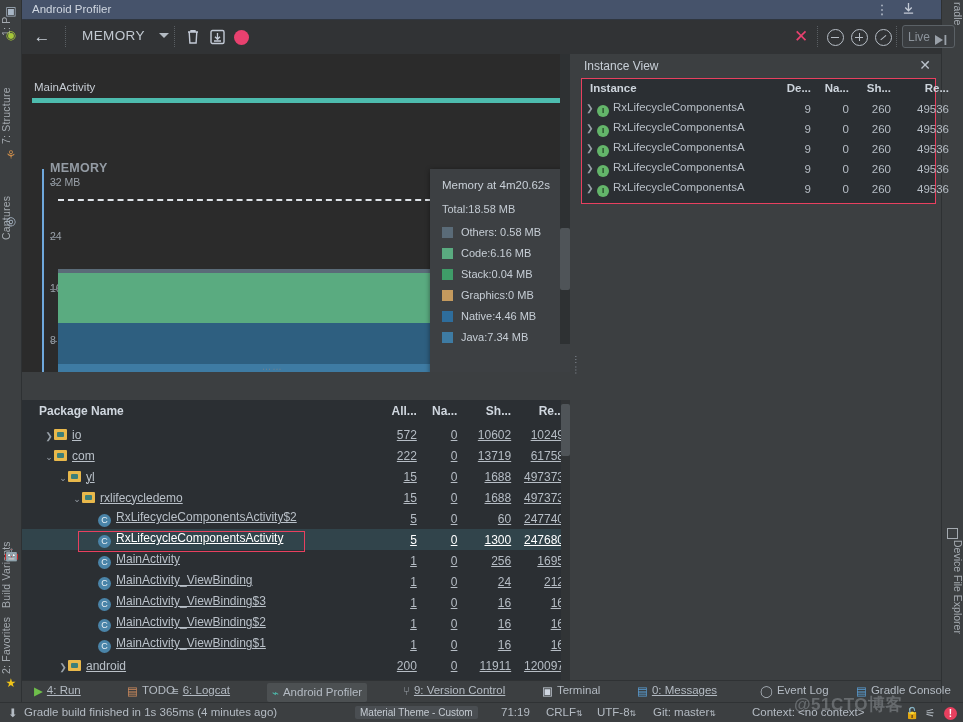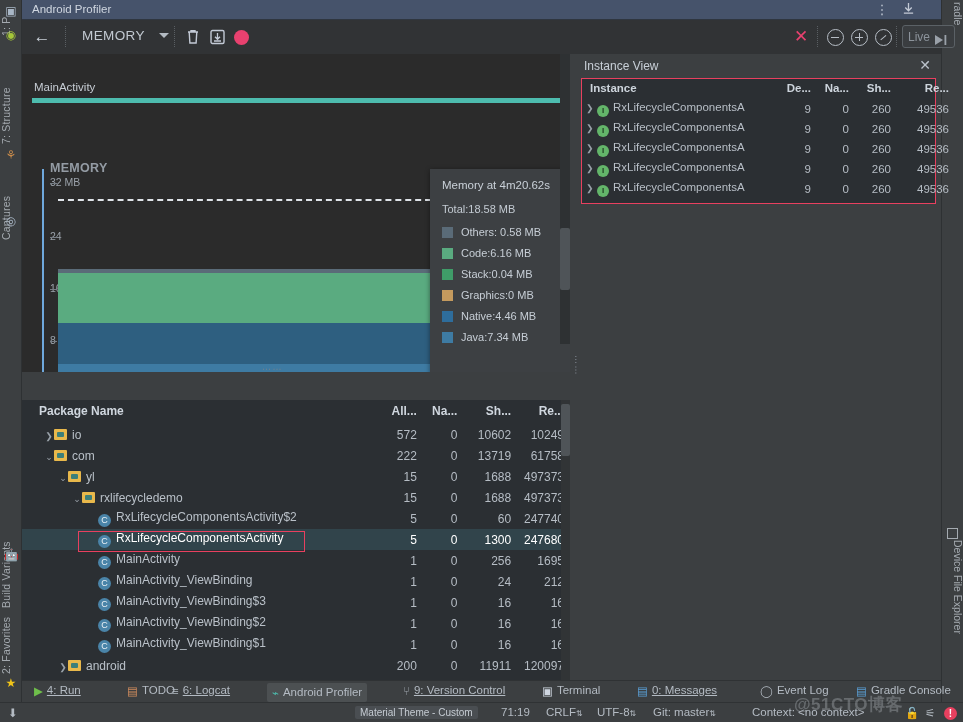--- a/index.html
+++ b/index.html
@@ -132,21 +132,21 @@
   .heapbar { position: absolute; left: 22px; top: 372px; width: 548px; height: 26px; background: #3c3f41; border-top: 1px solid #2f3234; }
   .hb-ic { position: absolute; left: 10px; top: 5px; }
   .hb-sep { position: absolute; top: 4px; width: 1px; height: 18px; border-left: 1px dotted #5a5f63; }
   .hb-txt { position: absolute; top: 6px; font-size: 12px; color: #c2c9d1; cursor: pointer; }
   .hb-caret { position: absolute; top: 11px; width: 0; height: 0; border-left: 5px solid transparent; border-right: 5px solid transparent; border-top: 5px solid #b3bac2; cursor: pointer; }
 
   .heaptable { position: absolute; left: 22px; top: 400px; width: 548px; height: 280px; background: #2b2f33; overflow: hidden; }
   .ht { width: 548px; border-collapse: collapse; font-size: 12px; table-layout: fixed; }
   .ht th { font-weight: bold; color: #d0d7df; font-size: 12px; padding: 4px 6px 6px 0; text-align: right; }
   .ht th.c0 { text-align: left; padding-left: 17px; }
-  .ht td { padding: 2px 6px; text-align: right; color: #b6bdc5; height: 21px; }
+  .ht td { padding: 2px 6px; text-align: right; color: #b6bdc5; height: 21px; text-decoration: underline; }
   .ht td.c0 { text-align: left; padding-left: 0; color: #b9c0c8; white-space: nowrap; overflow: hidden; }
   .ht tr.sel td { background: #31444b; color: #ffffff; }
   .tw { display: inline-block; width: 10px; color: #98a0a8; font-size: 9px; text-align: center; }
   .folder {
     display: inline-block; width: 13px; height: 11px; vertical-align: -1px; margin-right: 5px; position: relative;
     background: #e8b84b; border-radius: 1px;
   }
   .folder::before { content:""; position:absolute; left:3px; top:3px; width:7px; height:5px; background:#3c7f7a; border-radius:1px; }
   .cbadge { display: inline-block; width: 13px; height: 13px; border-radius: 50%; background: #4a84a8; color: #e8f0f5; font-size: 9px; line-height: 13px; text-align: center; vertical-align: -2px; margin-right: 5px; }
   .hl-box { position: absolute; left: 78px; top: 531px; width: 227px; height: 21px; border: 1.6px solid #e8405f; pointer-events: none; }
@@ -487,20 +487,21 @@
     <div class="tw-item tw-active" style="left:245px;"><span class="tw-ic" style="color:#4dbcae;">⌁</span><span>Android Profiler</span></div>
     <div class="tw-item" style="left:381px;"><span class="tw-ic" style="color:#9aa1a9;">⑂</span><span class="u">9: Version Control</span></div>
     <div class="tw-item" style="left:520px;"><span class="tw-ic" style="color:#cfd6e0;">▣</span><span>Terminal</span></div>
     <div class="tw-item" style="left:608px;margin-left:7px;"><span class="tw-ic" style="color:#5b9fd6;">▤</span><span class="u">0: Messages</span></div>
     <div class="tw-item" style="left:738px;"><span class="tw-ic">◯</span><span>Event Log</span></div>
     <div class="tw-item" style="left:834px;"><span class="tw-ic" style="color:#5b9fd6;">▤</span><span>Gradle Console</span></div>
   </div>
 
   <div class="statusbar">
     <div class="sb" style="left:8px;">⬇</div>
+    <div class="sb" style="left:24px;">Gradle build finished in 1s 365ms (4 minutes ago)</div>
     <div class="sb-theme" style="left:355px;">Material Theme - Custom</div>
     <div class="sb" style="left:501px;">71:19</div>
     <div class="sb" style="left:546px;"><span>CRLF</span><span class="sb-arrows">⇅</span></div>
     <div class="sb" style="left:597px;"><span>UTF-8</span><span class="sb-arrows">⇅</span></div>
     <div class="sb" style="left:653px;"><span>Git: master</span><span class="sb-arrows">⇅</span></div>
     <div class="sb" style="left:752px;">Context: &lt;no context&gt;</div>
     <div class="sb" style="left:905px;">🔓</div>
     <div class="sb" style="left:925px;">⚟</div>
     <div class="err-dot">!</div>
   </div>

